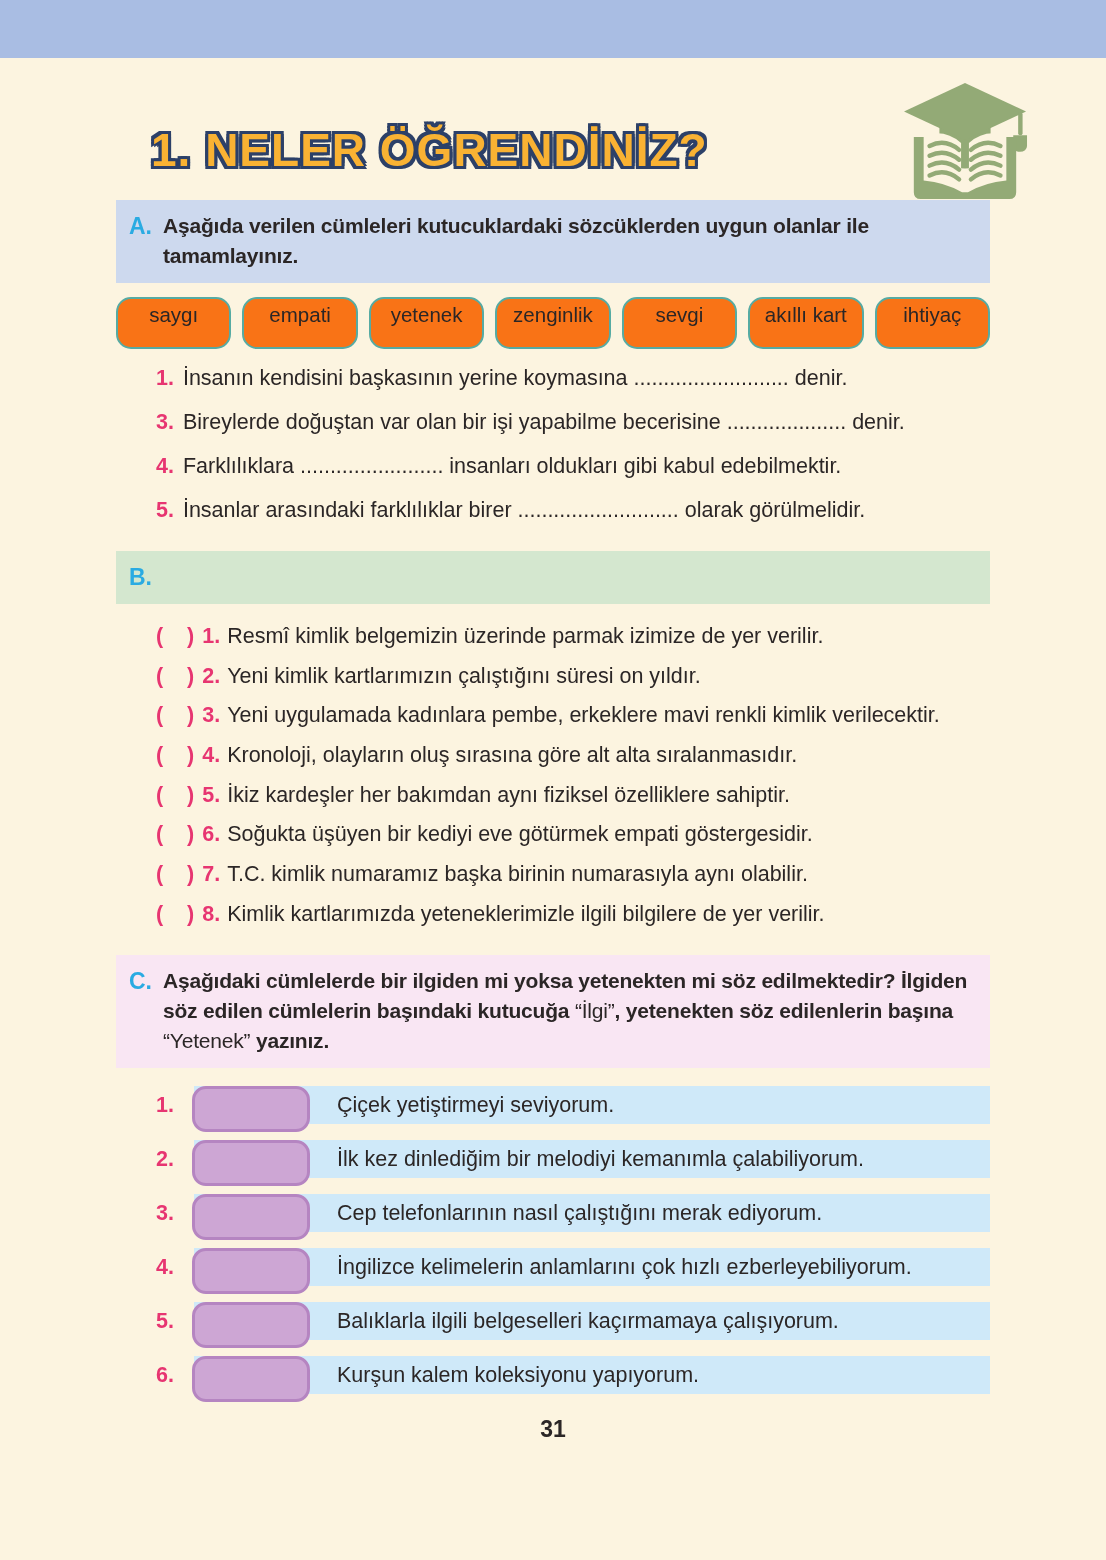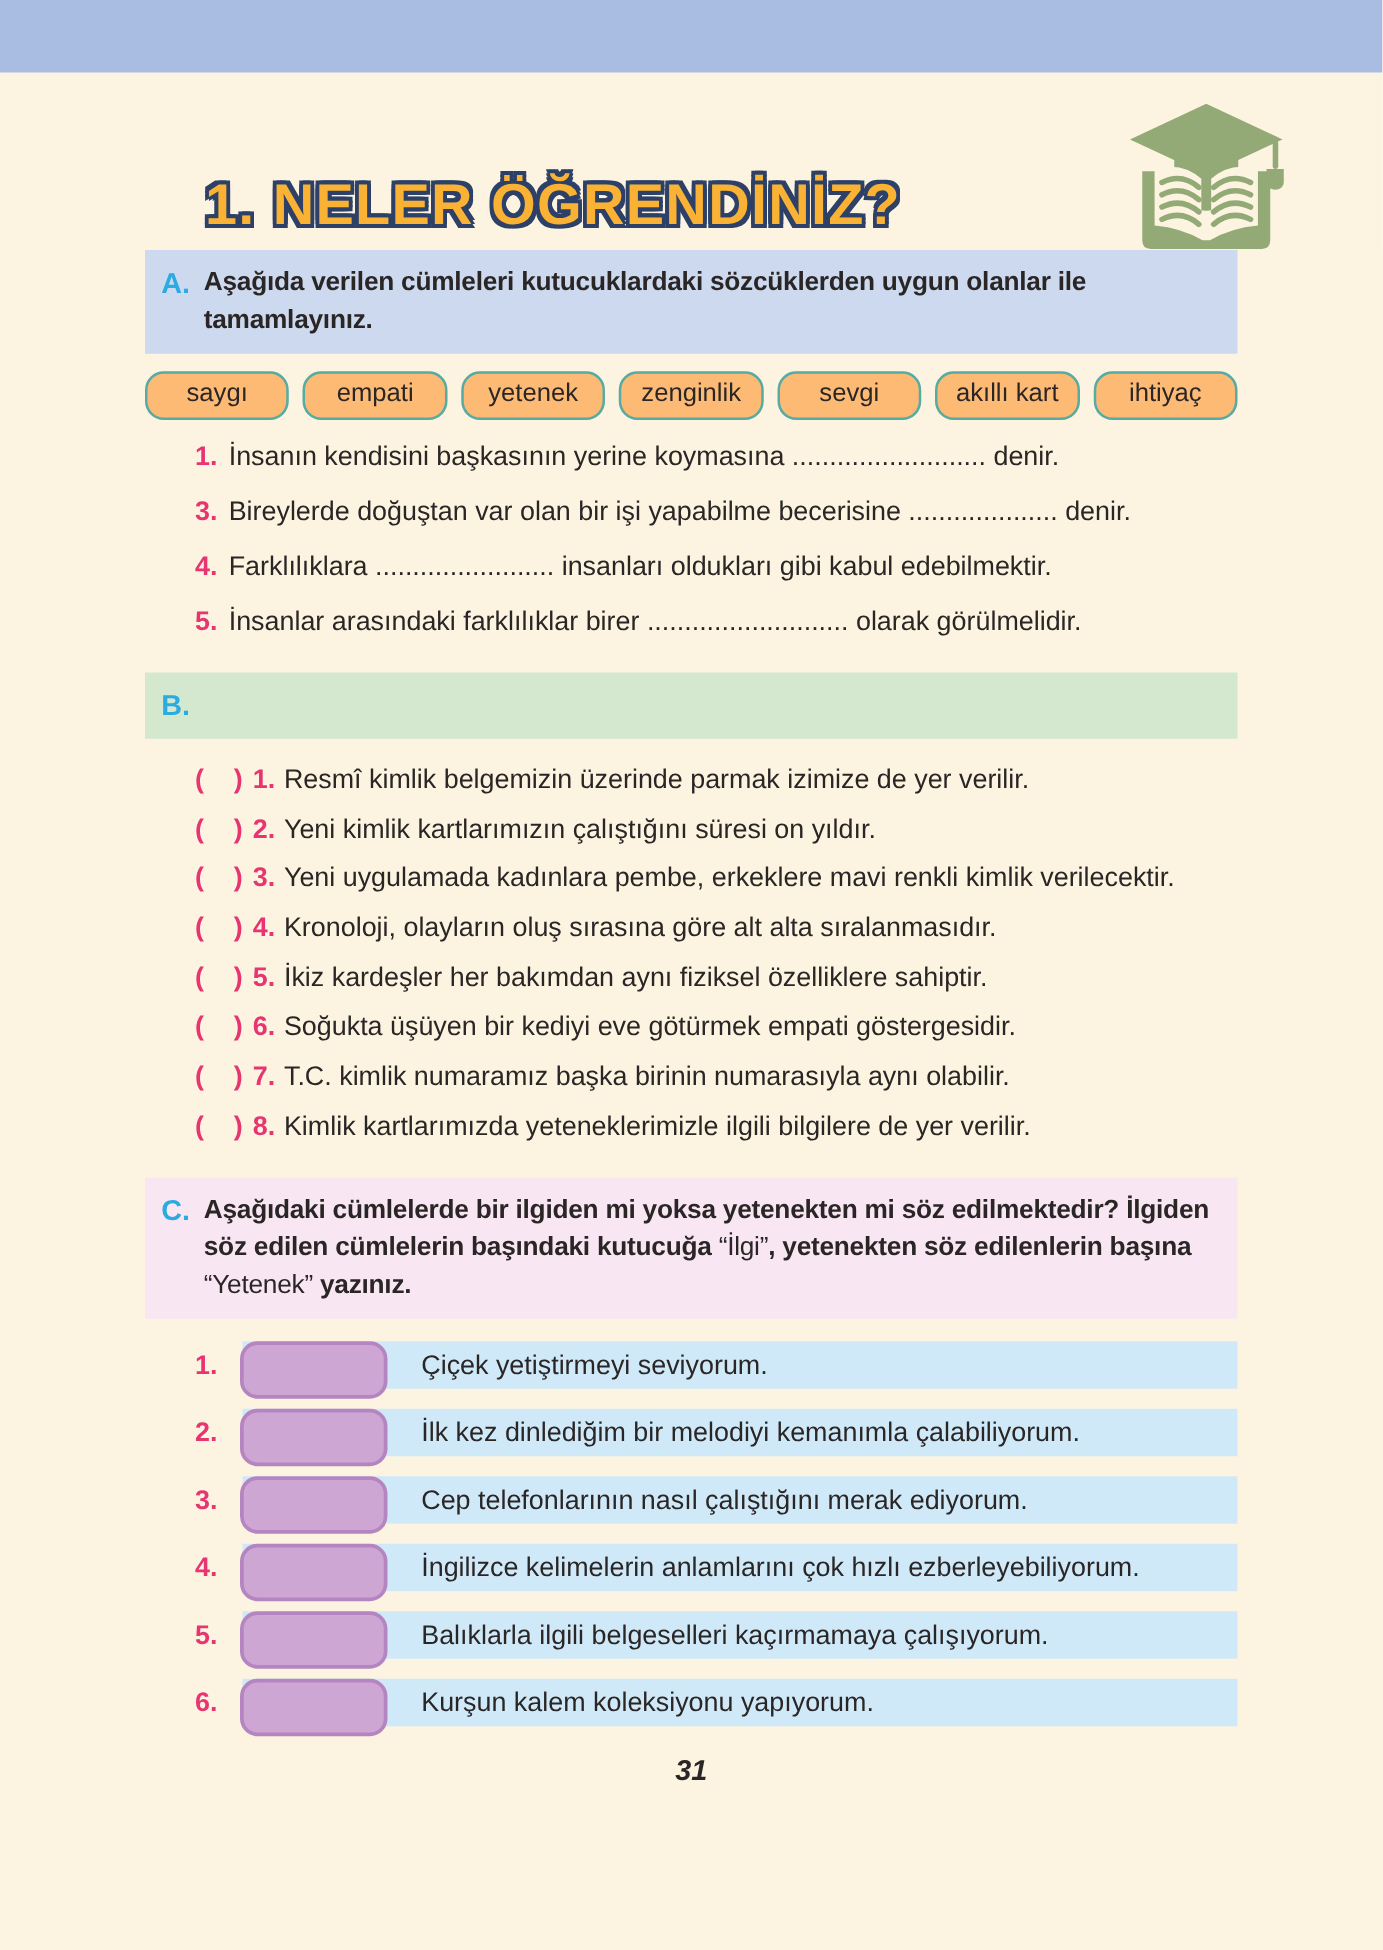--- a/index.html
+++ b/index.html
@@ -10,21 +10,21 @@
     font-family:"Liberation Sans", sans-serif;
     color:#2b2626;
     overflow:hidden;
   }
   .topbar { height:58px; background:#a9bde3; }
 
   
   .header { position:relative; height:142px; }
   .title {
     position:absolute; left:148px; top:62px;
-    margin:16px; font-size:46px; font-weight:bold; letter-spacing:1px;
+    margin:3px; font-size:46px; font-weight:bold; letter-spacing:1px;
     color:#f9b233;
     text-shadow:
       -3px -3px 0 #2c4068, 3px -3px 0 #2c4068,
       -3px  3px 0 #2c4068, 3px  3px 0 #2c4068,
       -3px  0   0 #2c4068, 3px  0   0 #2c4068,
        0   -3px 0 #2c4068, 0    3px 0 #2c4068;
     text-align: center;
   }
   .grad-icon { position:absolute; right:76px; top:22px; }
 
@@ -37,22 +37,22 @@
   .box-a { background:#cdd9ee; }
   .box-b { background:#d4e7cf; margin-top:26px; }
   .box-c { background:#f9e6f3; margin-top:26px; }
   .letter { color:#2aabe2; font-weight:bold; font-size:23px; line-height:1.32; flex:0 0 auto; }
   .instr  { margin:0; font-weight:bold; font-size:21px; line-height:1.42; letter-spacing:-0.2px; }
   .qlight { font-weight:400; }
 
   
   .chips { display:flex; gap:11px; margin:14px 116px 0; }
   .chip {
-    flex:1; background:#fdba74; border:2.5px solid #56aba3; border-radius:15px;
-    text-align:center; font-size:20.5px; padding:4px 4px 7px; box-sizing:border-box;
+    flex:1; background:#f97316; border:2.5px solid #56aba3; border-radius:15px;
+    text-align:center; font-size:20.5px; padding:4px 4px 20px; box-sizing:border-box;
   }
 
   
   .a-items { margin:6px 116px 0; }
   .a-item { font-size:21.5px; line-height:1.35; margin:15px 0 0; text-indent:40px; }
   .a-item.justify { text-align:justify; }
   .num { color:#e73571; font-weight:bold; margin-right:9px; }
 
   
   .b-items { margin:18px 116px 0; }
@@ -66,21 +66,21 @@
   .c-num { color:#e73571; font-weight:bold; font-size:21.5px; width:36px; flex:0 0 auto; padding-top:7px; }
   .c-row { position:relative; flex:1; height:46px; }
   .c-strip { position:absolute; left:2px; right:0; top:0; height:38px; background:#cfe9f9; }
   .c-tab {
     position:absolute; left:0; top:0; width:118px; height:46px;
     background:#cda6d4; border:3px solid #b585c1; border-radius:14px;
     box-sizing:border-box;
   }
   .c-text { position:absolute; left:145px; top:0; height:51px; line-height:38px; font-size:21.5px; }
 
-  .page-num { text-align:center; font-weight:bold; font-size:23px; margin-top:14px;font-style:italic; }
+  .page-num { text-align:center; font-weight:bold; font-size:23px; margin-top:14px; }
 </style>
 </head>
 <body>
 
 <div class="page">
   <div class="topbar"></div>
 
   <div class="header">
     <h1 class="title">1. NELER ÖĞRENDİNİZ?</h1>
     <svg class="grad-icon" width="130" height="126" viewBox="0 0 132 128" xmlns="http://www.w3.org/2000/svg">

